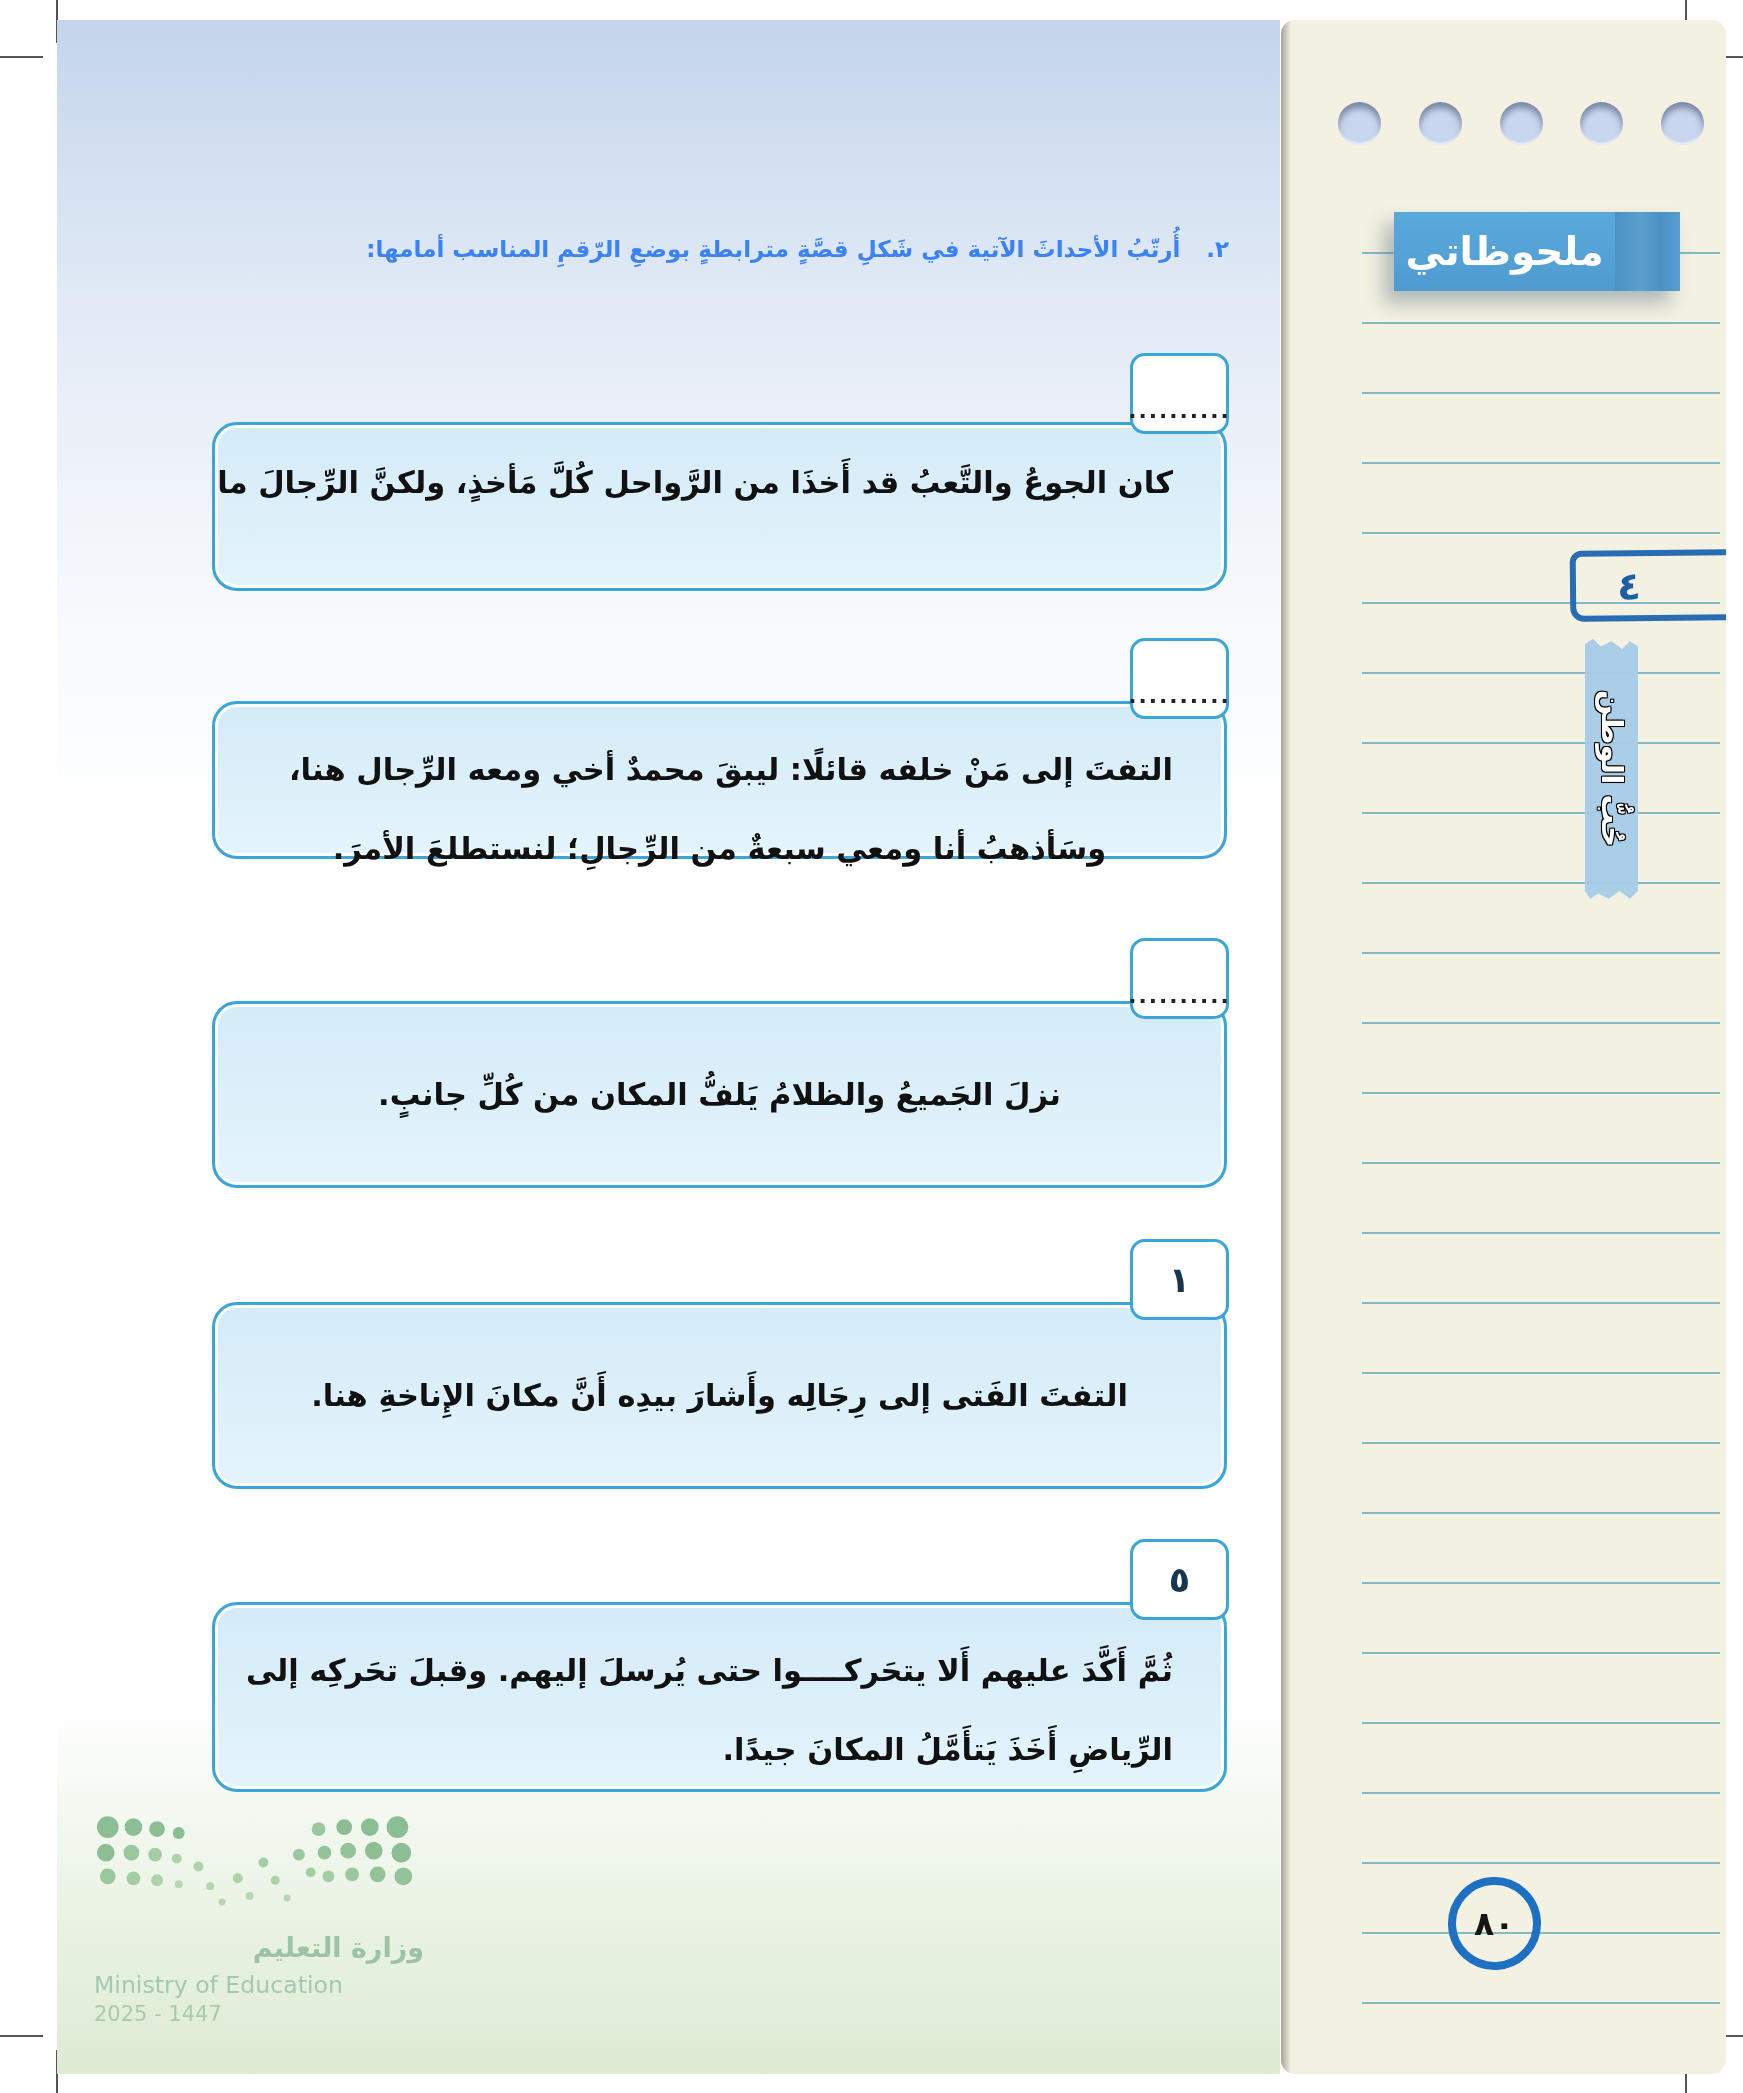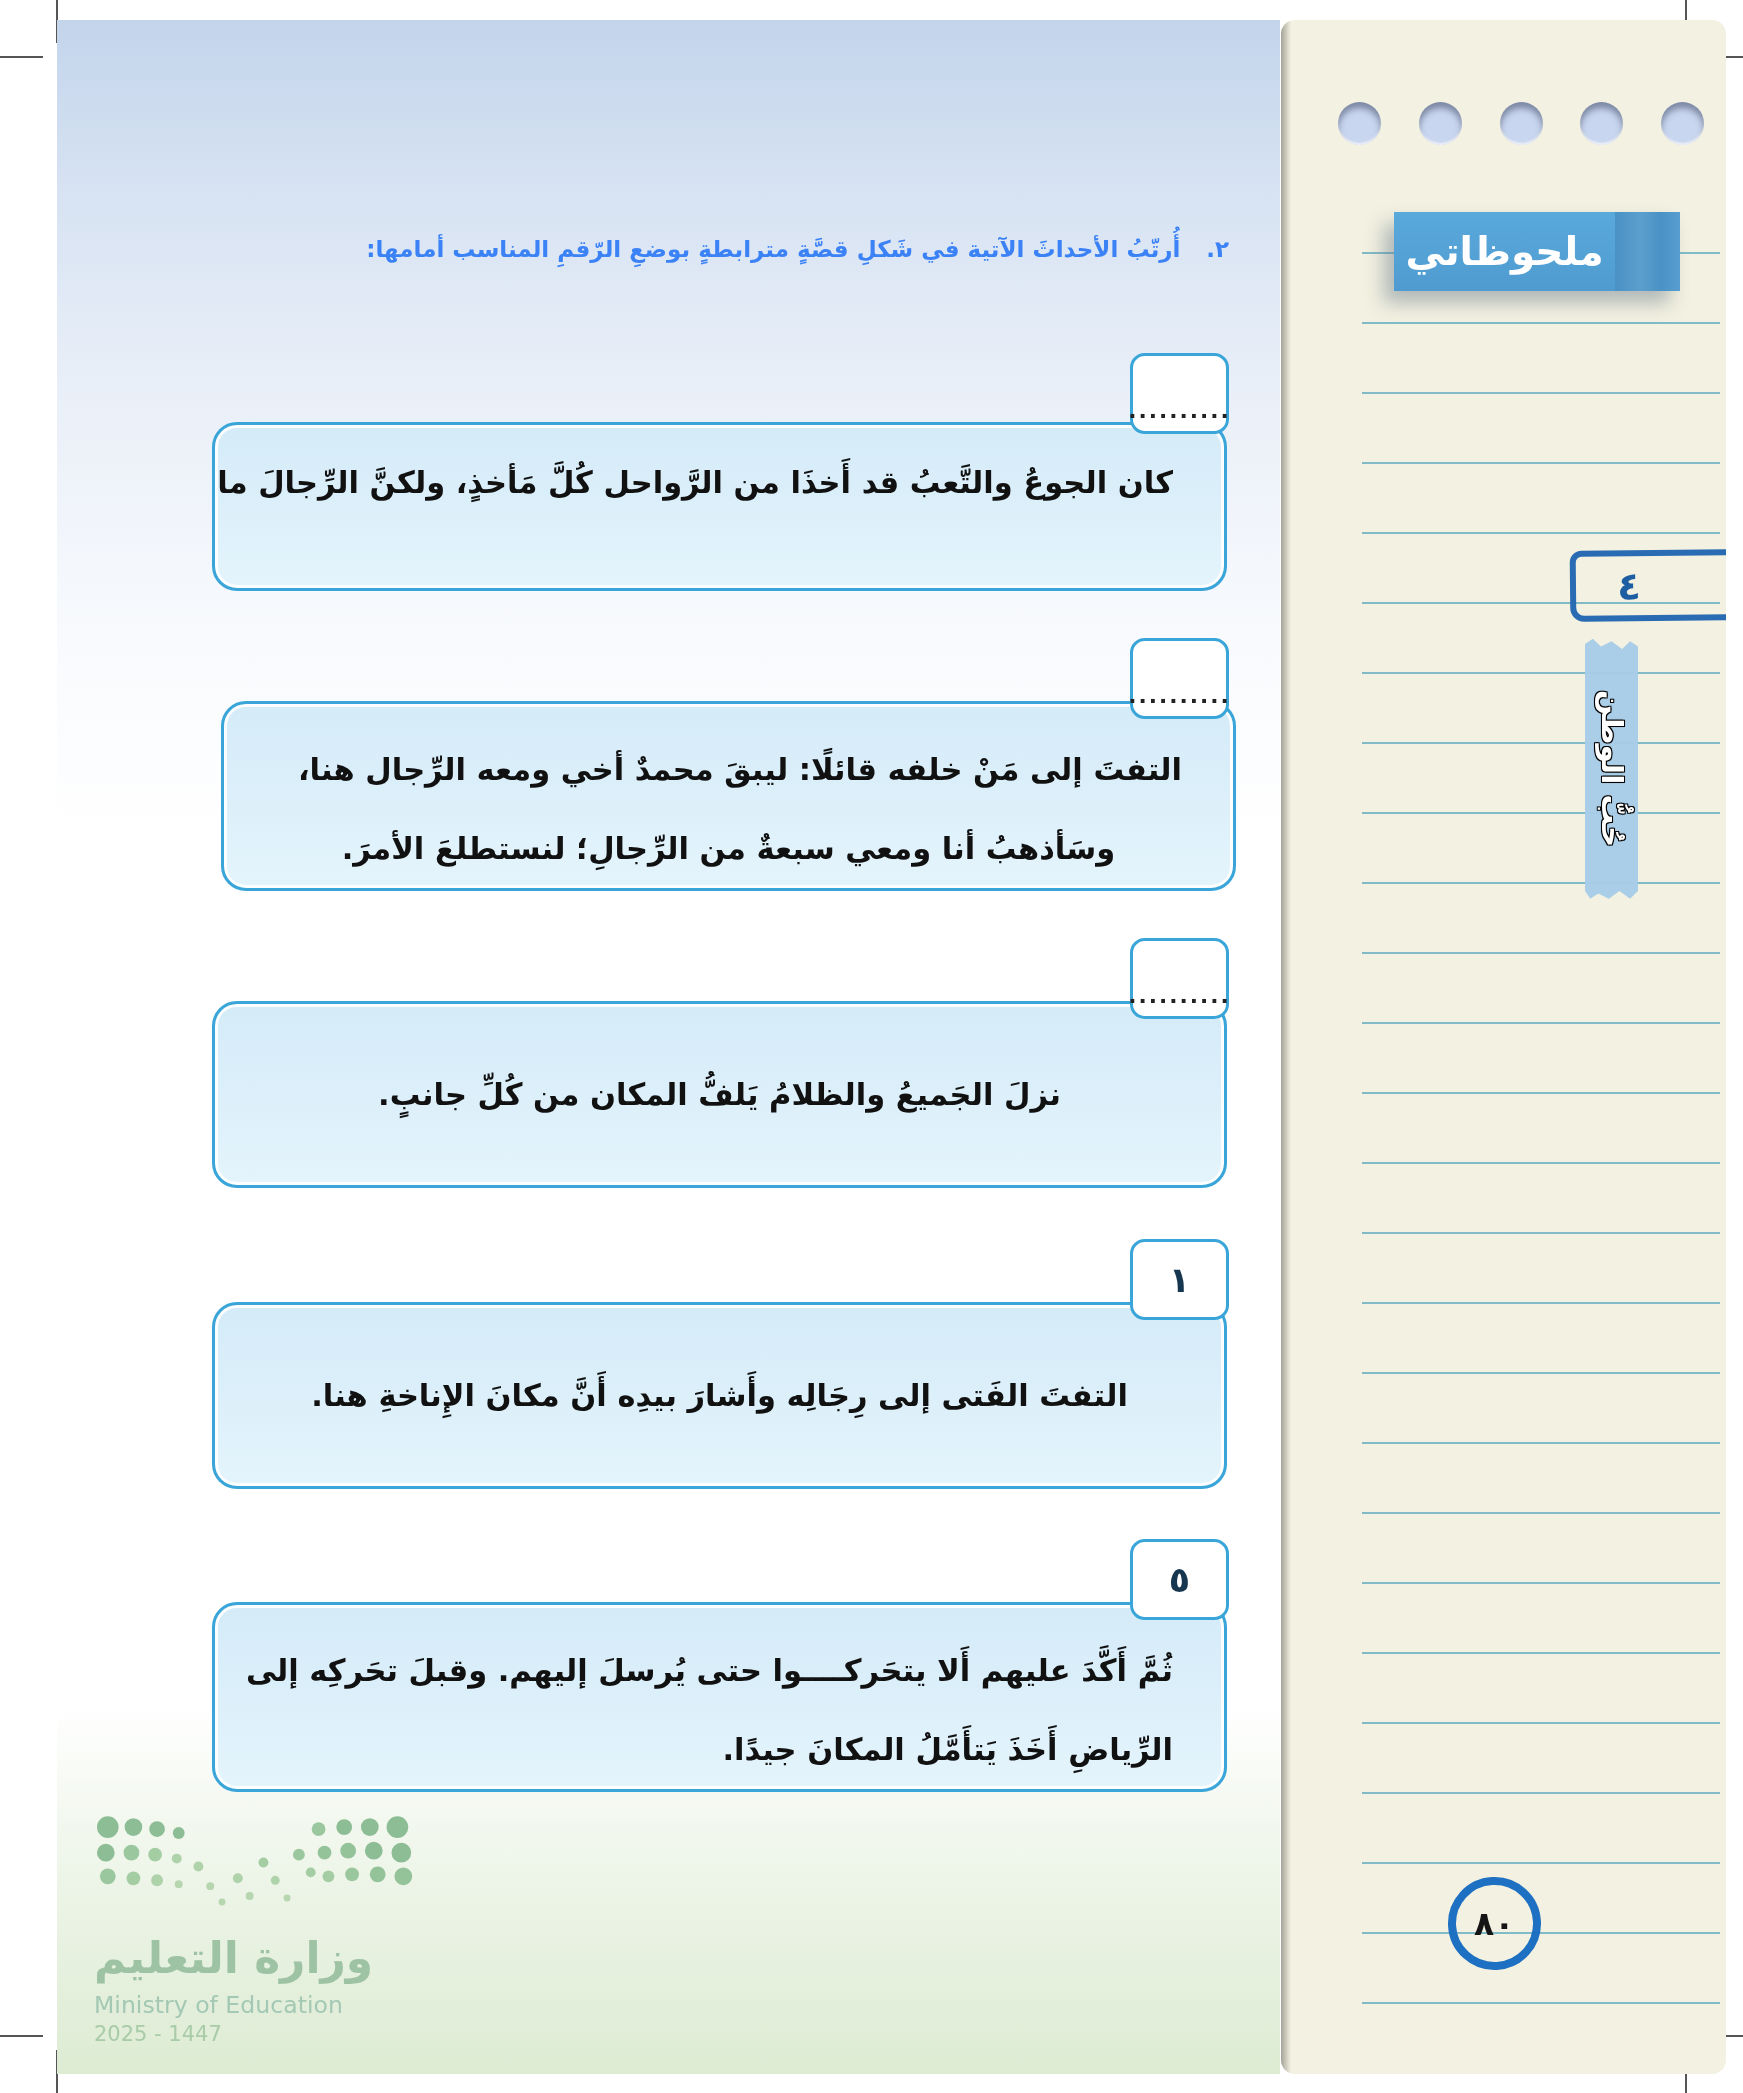--- a/index.html
+++ b/index.html
@@ -113,21 +113,21 @@
     border:8.9px solid #1d70c2;border-radius:50%;box-sizing:border-box;
     display:flex;align-items:center;justify-content:center;
     color:#151515;font-size:33px;font-weight:bold;background:transparent;
     transform:rotate(-3deg);
   }
   .page-circle span{transform:rotate(3deg);}
 
   
   .logo{position:absolute;left:94px;top:1815px;width:330px;}
   .logo .dots{display:block;}
-  .logo .ar{direction:rtl;text-align:left;color:#9dc3a4;font-size:44px;
+  .logo .ar{direction:rtl;text-align:right;color:#9dc3a4;font-size:27px;
     font-weight:bold;margin-top:17.7px;letter-spacing:1px;}
   .logo .en{color:#a3c8b4;font-size:23.6px;margin-top:7.9px;}
   .logo .yr{color:#a9cba8;font-size:21px;margin-top:3.9px;}
 </style>
 </head>
 <body>
 
 <div class="cropmark cm-v" style="left:56px;top:0;"></div>
 <div class="cropmark cm-h" style="left:0;top:56px;"></div>
 <div class="cropmark cm-v" style="left:1685px;top:0;"></div>
@@ -149,21 +149,21 @@
 </div>
 <div class="bubble two" style="top:422px;height:169px;">
   <div class="btext">
     <div class="line al-right">كان الجوعُ والتَّعبُ قد أَخذَا من الرَّواحل كُلَّ مَأخذٍ، ولكنَّ الرِّجالَ ما</div>
   </div>
 </div>
 
 <div class="answer-box dots" style="top:638px;">
   <span>..........</span>
 </div>
-<div class="bubble two" style="top:701px;height:190px;margin-left:9px;">
+<div class="bubble two" style="top:701px;height:158px;">
   <div class="btext" style="padding-top:25.6px;">
     <div class="line al-right">التفتَ إلى مَنْ خلفه قائلًا: ليبقَ محمدٌ أخي ومعه الرِّجال هنا،</div>
     <div class="line al-center">وسَأذهبُ أنا ومعي سبعةٌ من الرِّجالِ؛ لنستطلعَ الأمرَ.</div>
   </div>
 </div>
 
 <div class="answer-box dots" style="top:938px;">
   <span>..........</span>
 </div>
 <div class="bubble one" style="top:1001px;height:187px;">

